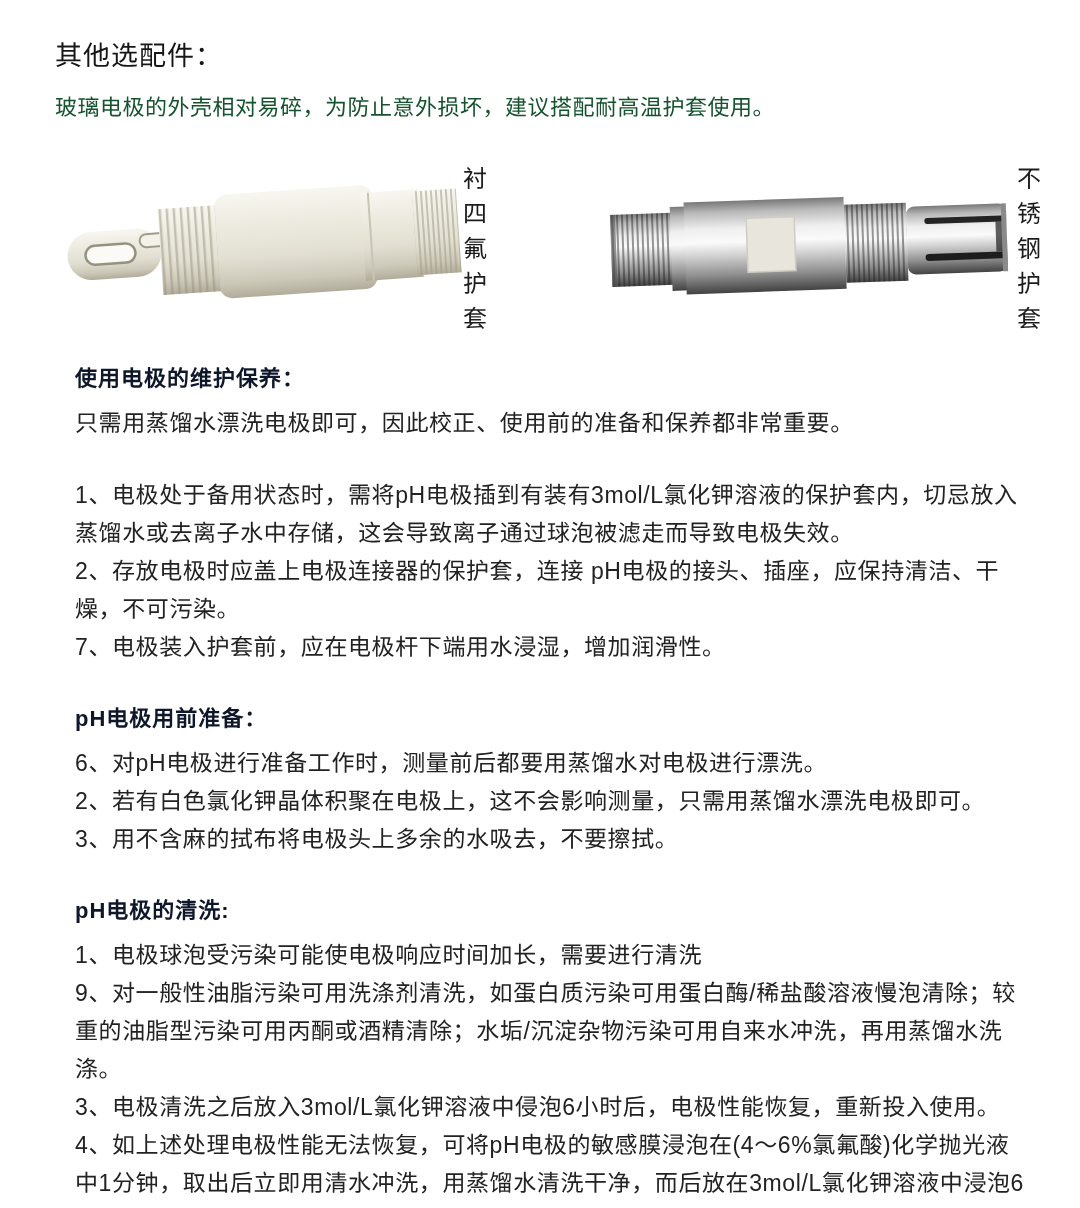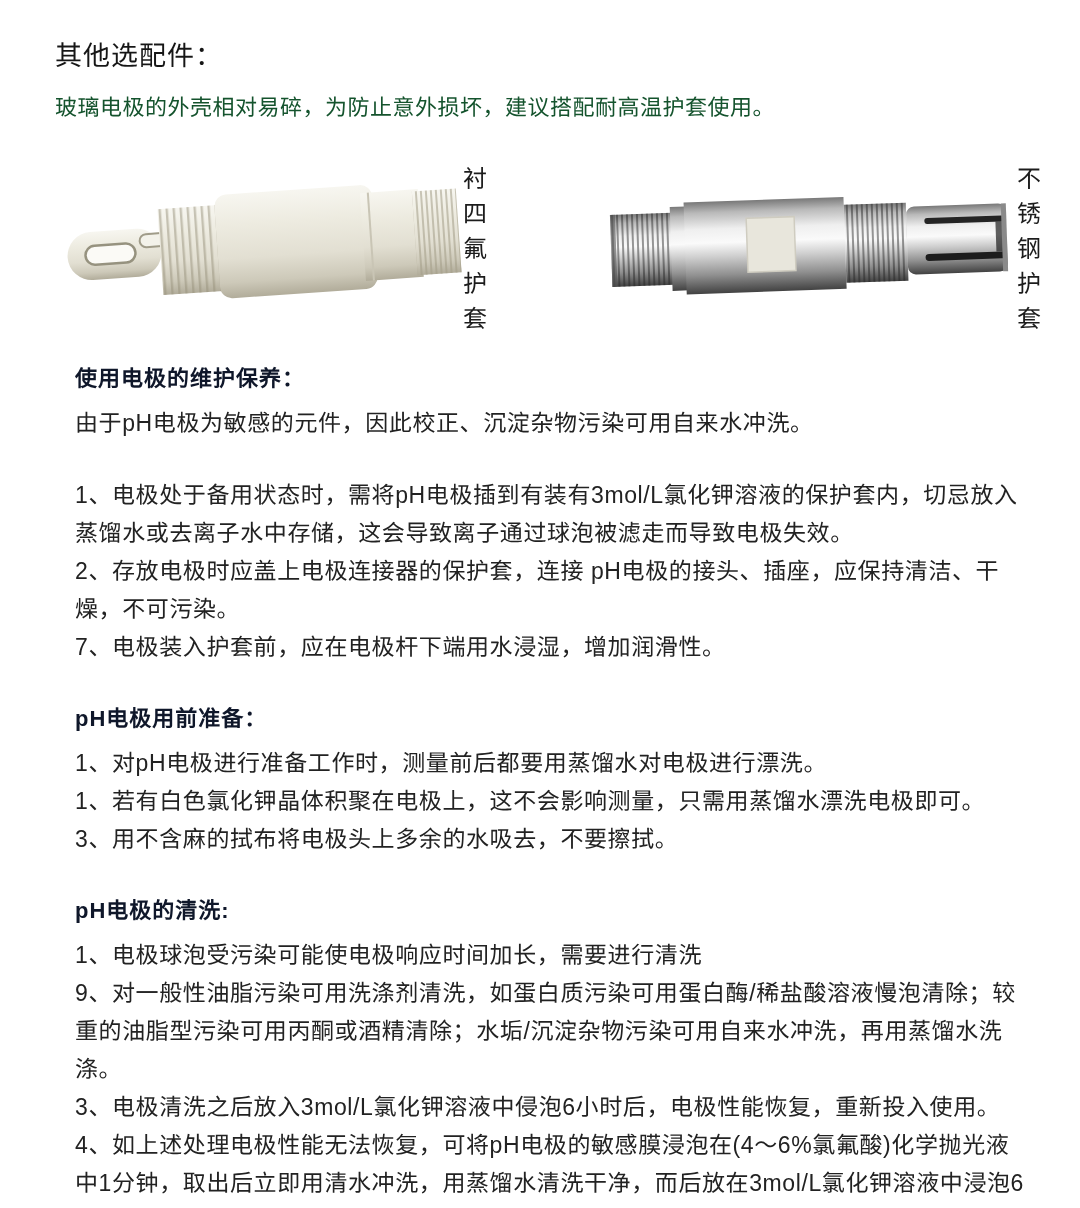--- a/index.html
+++ b/index.html
@@ -154,33 +154,33 @@
       </div>
       <figcaption>不锈钢护套</figcaption>
     </figure>
 
   </div>
 
   <div class="sections">
 
     <section class="section">
       <h2 class="section-heading">使用电极的维护保养：</h2>
-      <p>由于pH电极为敏感的元件，因此校正、沉淀杂物污染可用自来水冲洗。</p>
+      <p>只需用蒸馏水漂洗电极即可，因此校正、使用前的准备和保养都非常重要。</p>
     </section>
 
     <section class="section">
       <p>1、电极处于备用状态时，需将pH电极插到有装有3mol/L氯化钾溶液的保护套内，切忌放入蒸馏水或去离子水中存储，这会导致离子通过球泡被滤走而导致电极失效。</p>
       <p>2、存放电极时应盖上电极连接器的保护套，连接 pH电极的接头、插座，应保持清洁、干燥，不可污染。</p>
       <p>7、电极装入护套前，应在电极杆下端用水浸湿，增加润滑性。</p>
     </section>
 
     <section class="section">
       <h2 class="section-heading">pH电极用前准备：</h2>
-      <p>1、对pH电极进行准备工作时，测量前后都要用蒸馏水对电极进行漂洗。</p>
-      <p>1、若有白色氯化钾晶体积聚在电极上，这不会影响测量，只需用蒸馏水漂洗电极即可。</p>
+      <p>6、对pH电极进行准备工作时，测量前后都要用蒸馏水对电极进行漂洗。</p>
+      <p>2、若有白色氯化钾晶体积聚在电极上，这不会影响测量，只需用蒸馏水漂洗电极即可。</p>
       <p>3、用不含麻的拭布将电极头上多余的水吸去，不要擦拭。</p>
     </section>
 
     <section class="section">
       <h2 class="section-heading">pH电极的清洗:</h2>
       <p>1、电极球泡受污染可能使电极响应时间加长，需要进行清洗</p>
       <p>9、对一般性油脂污染可用洗涤剂清洗，如蛋白质污染可用蛋白酶/稀盐酸溶液慢泡清除；较重的油脂型污染可用丙酮或酒精清除；水垢/沉淀杂物污染可用自来水冲洗，再用蒸馏水洗涤。</p>
       <p>3、电极清洗之后放入3mol/L氯化钾溶液中侵泡6小时后，电极性能恢复，重新投入使用。</p>
       <p>4、如上述处理电极性能无法恢复，可将pH电极的敏感膜浸泡在(4～6%氯氟酸)化学抛光液中1分钟，取出后立即用清水冲洗，用蒸馏水清洗干净，而后放在3mol/L氯化钾溶液中浸泡6小时以上，再重新标定投入应用。</p>
 

